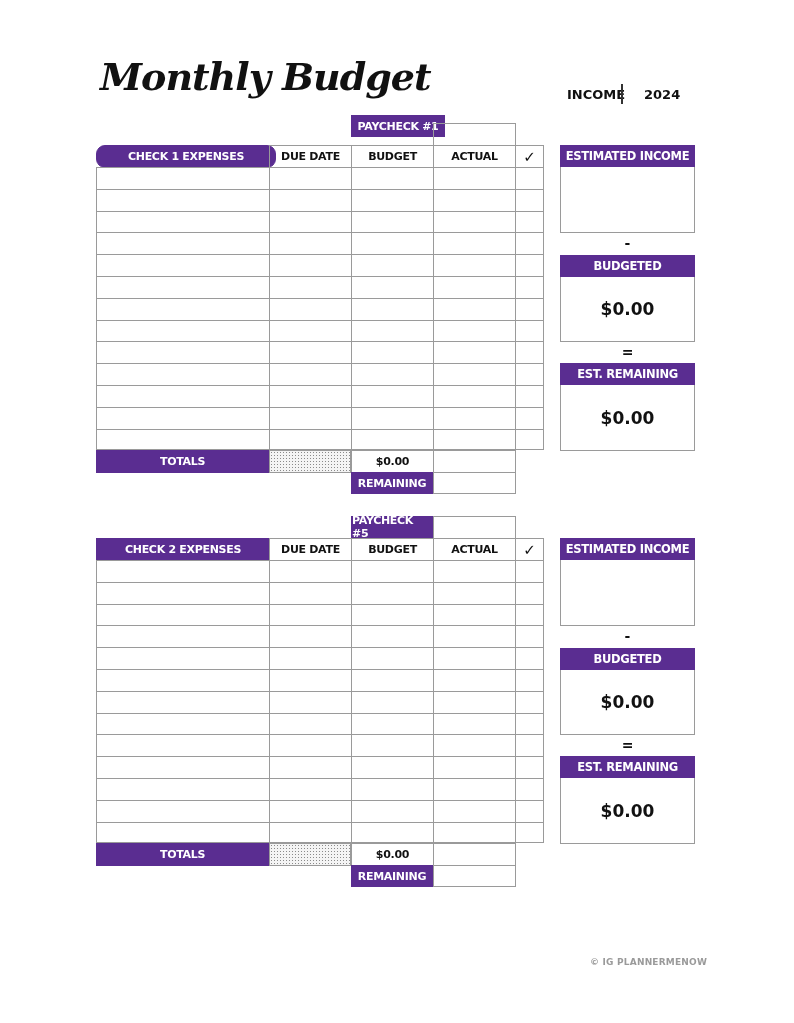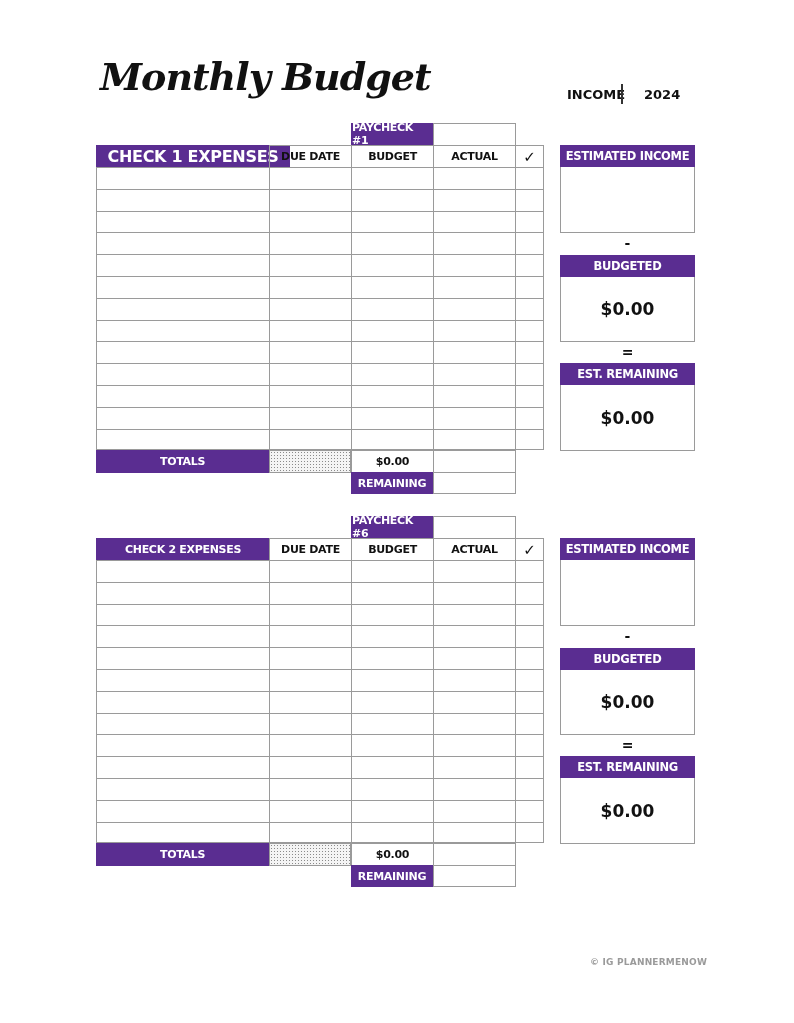--- a/index.html
+++ b/index.html
@@ -31,23 +31,23 @@
 </style>
 </head>
 <body>
 
 <div class="abs title">Monthly Budget</div>
 <div class="abs month-label">INCOME</div>
 <div class="abs month-sep"></div>
 <div class="abs year">2024</div>
 
 <div id="sections-root">
-    <div class="abs cell purple" style="left: 351px; top: 123px; width: 82px; height: 22px;">PAYCHECK #1</div>
+    <div class="abs cell purple" style="left: 351px; top: 115px; width: 94px; height: 22px;">PAYCHECK #1</div>
     <div class="abs cell" style="left: 433px; top: 123px; width: 83px; height: 23px;"></div>
-    <div class="abs cell purple" style="left: 96px; top: 145px; width: 194px; height: 23px; font-size: 16px;">CHECK 1 EXPENSES</div>
+    <div class="abs cell purple" style="left: 96px; top: 145px; width: 180px; height: 23px; font-size: 11px; border-radius: 9px;">CHECK 1 EXPENSES</div>
     <div class="abs cell" style="left: 269px; top: 145px; width: 83px; height: 23px; font-size: 11px;">DUE DATE</div>
     <div class="abs cell" style="left: 351px; top: 145px; width: 83px; height: 23px; font-size: 11px;">BUDGET</div>
     <div class="abs cell" style="left: 433px; top: 145px; width: 83px; height: 23px; font-size: 11px;">ACTUAL</div>
     <div class="abs cell" style="left: 515px; top: 145px; width: 29px; height: 23px; font-size: 15px;">✓</div>
     <div class="abs " style="left: 96px; top: 167px; width: 448px; height: 283.4px; border: 1px solid rgb(154, 154, 154);"></div>
     <div class="abs vline" style="left: 269px; top: 167px; height: 283.4px;"></div>
     <div class="abs vline" style="left: 351px; top: 167px; height: 283.4px;"></div>
     <div class="abs vline" style="left: 433px; top: 167px; height: 283.4px;"></div>
     <div class="abs vline" style="left: 515px; top: 167px; height: 283.4px;"></div>
     <div class="abs " style="left: 97px; top: 168px; width: 172px; height: 20.8px;"></div>
@@ -134,21 +134,21 @@
     <div class="abs cell purple" style="left: 351px; top: 472.4px; width: 82px; height: 22px;">REMAINING</div>
     <div class="abs cell" style="left: 433px; top: 472.4px; width: 83px; height: 22px;"></div>
     <div class="abs purple panel-head" style="left: 560px; top: 145px; width: 135px; height: 22px;">ESTIMATED INCOME</div>
     <div class="abs panel-box" style="left: 560px; top: 167px; width: 135px; height: 66px;"></div>
     <div class="abs op" style="left: 560px; top: 235px; height: 16px;">-</div>
     <div class="abs purple panel-head" style="left: 560px; top: 255px; width: 135px; height: 22px;">BUDGETED</div>
     <div class="abs panel-box" style="left: 560px; top: 277px; width: 135px; height: 65px;">$0.00</div>
     <div class="abs op" style="left: 560px; top: 344px; height: 16px;">=</div>
     <div class="abs purple panel-head" style="left: 560px; top: 363px; width: 135px; height: 22px;">EST. REMAINING</div>
     <div class="abs panel-box" style="left: 560px; top: 385px; width: 135px; height: 66px;">$0.00</div>
-    <div class="abs cell purple" style="left: 351px; top: 516px; width: 82px; height: 22px;">PAYCHECK #6</div>
+    <div class="abs cell purple" style="left: 351px; top: 516px; width: 82px; height: 22px;">PAYCHECK #5</div>
     <div class="abs cell" style="left: 433px; top: 516px; width: 83px; height: 23px;"></div>
     <div class="abs cell purple" style="left: 96px; top: 538px; width: 174px; height: 23px; font-size: 11px; text-align: right;">CHECK 2 EXPENSES</div>
     <div class="abs cell" style="left: 269px; top: 538px; width: 83px; height: 23px; font-size: 11px;">DUE DATE</div>
     <div class="abs cell" style="left: 351px; top: 538px; width: 83px; height: 23px; font-size: 11px;">BUDGET</div>
     <div class="abs cell" style="left: 433px; top: 538px; width: 83px; height: 23px; font-size: 11px;">ACTUAL</div>
     <div class="abs cell" style="left: 515px; top: 538px; width: 29px; height: 23px; font-size: 15px;">✓</div>
     <div class="abs " style="left: 96px; top: 560px; width: 448px; height: 283.4px; border: 1px solid rgb(154, 154, 154);"></div>
     <div class="abs vline" style="left: 269px; top: 560px; height: 283.4px;"></div>
     <div class="abs vline" style="left: 351px; top: 560px; height: 283.4px;"></div>
     <div class="abs vline" style="left: 433px; top: 560px; height: 283.4px;"></div>

